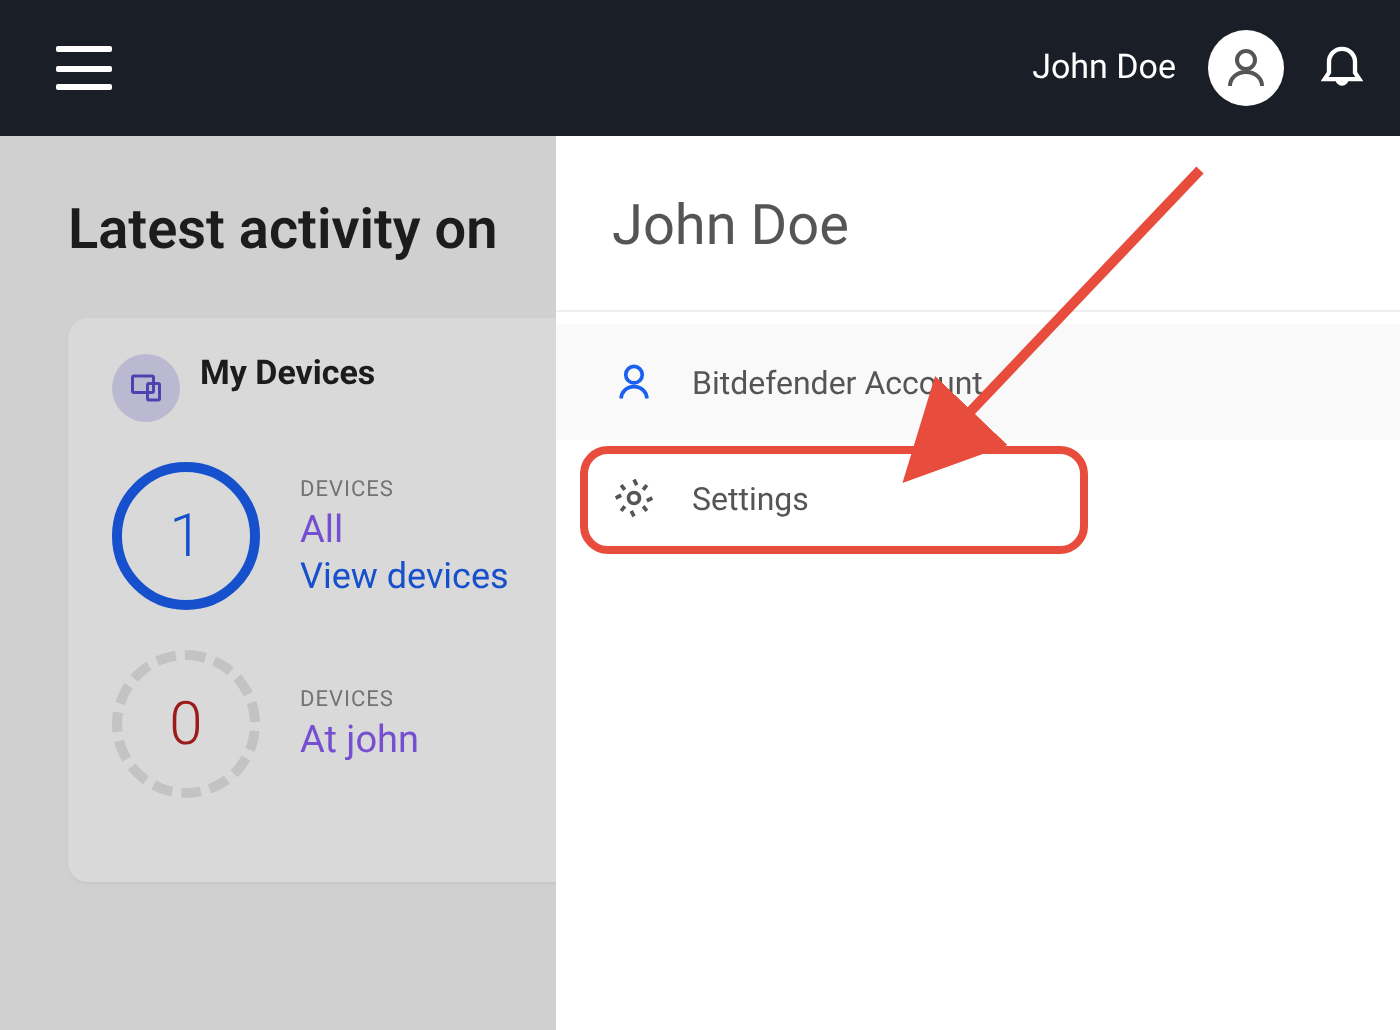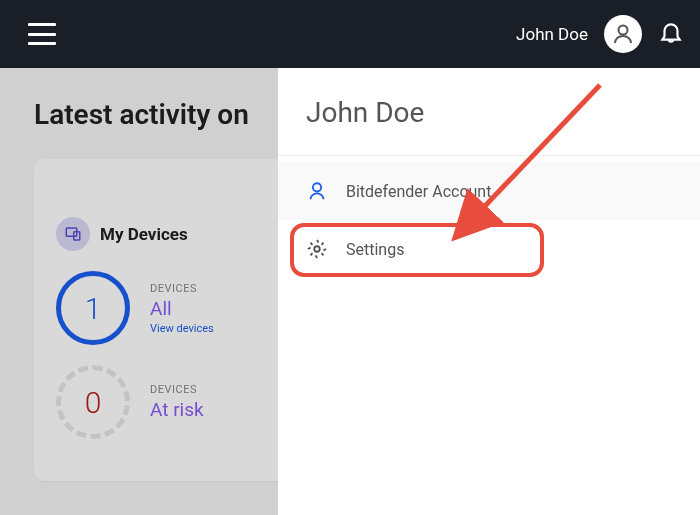--- a/index.html
+++ b/index.html
@@ -77,24 +77,22 @@
     }
     .card {
       background: #fff;
       border-radius: 10px;
       padding: 18px 22px 22px 22px;
       box-shadow: 0 1px 2px rgba(0,0,0,0.05);
       width: 270px;
     }
     .card-header {
       display: flex;
-      align-items: center;
       gap: 10px;
       margin-bottom: 20px;
-      margin-top: 40px;
     }
     .device-badge {
       width: 34px;
       height: 34px;
       border-radius: 50%;
       background: #dcdaf6;
       display: flex;
       align-items: center;
       justify-content: center;
     }
@@ -138,21 +136,21 @@
       letter-spacing: 0.5px;
       color: #888;
       text-transform: uppercase;
     }
     .stat-status {
       font-size: 19px;
       color: #8b5cf6;
       margin-top: 2px;
     }
     .stat-link {
-      font-size: 11px;
+      font-size: 18px;
       color: #1a5ff0;
       margin-top: 2px;
       cursor: pointer;
     }
     .overlay {
       position: absolute;
       top: 68px;
       left: 0;
       width: 278px;
       height: 447px;
@@ -262,21 +260,21 @@
       <div class="stat-info">
         <span class="stat-label">DEVICES</span>
         <span class="stat-status">All</span>
         <span class="stat-link">View devices</span>
       </div>
     </div>
     <div class="stat-row">
       <div class="stat-circle red">0</div>
       <div class="stat-info">
         <span class="stat-label">DEVICES</span>
-        <span class="stat-status">At risk</span>
+        <span class="stat-status">At john</span>
       </div>
     </div>
   </div>
 </div>
 
 <div class="overlay"></div>
 
 <div class="dropdown-panel">
   <div class="panel-header">
     <div class="panel-name">John Doe</div>

